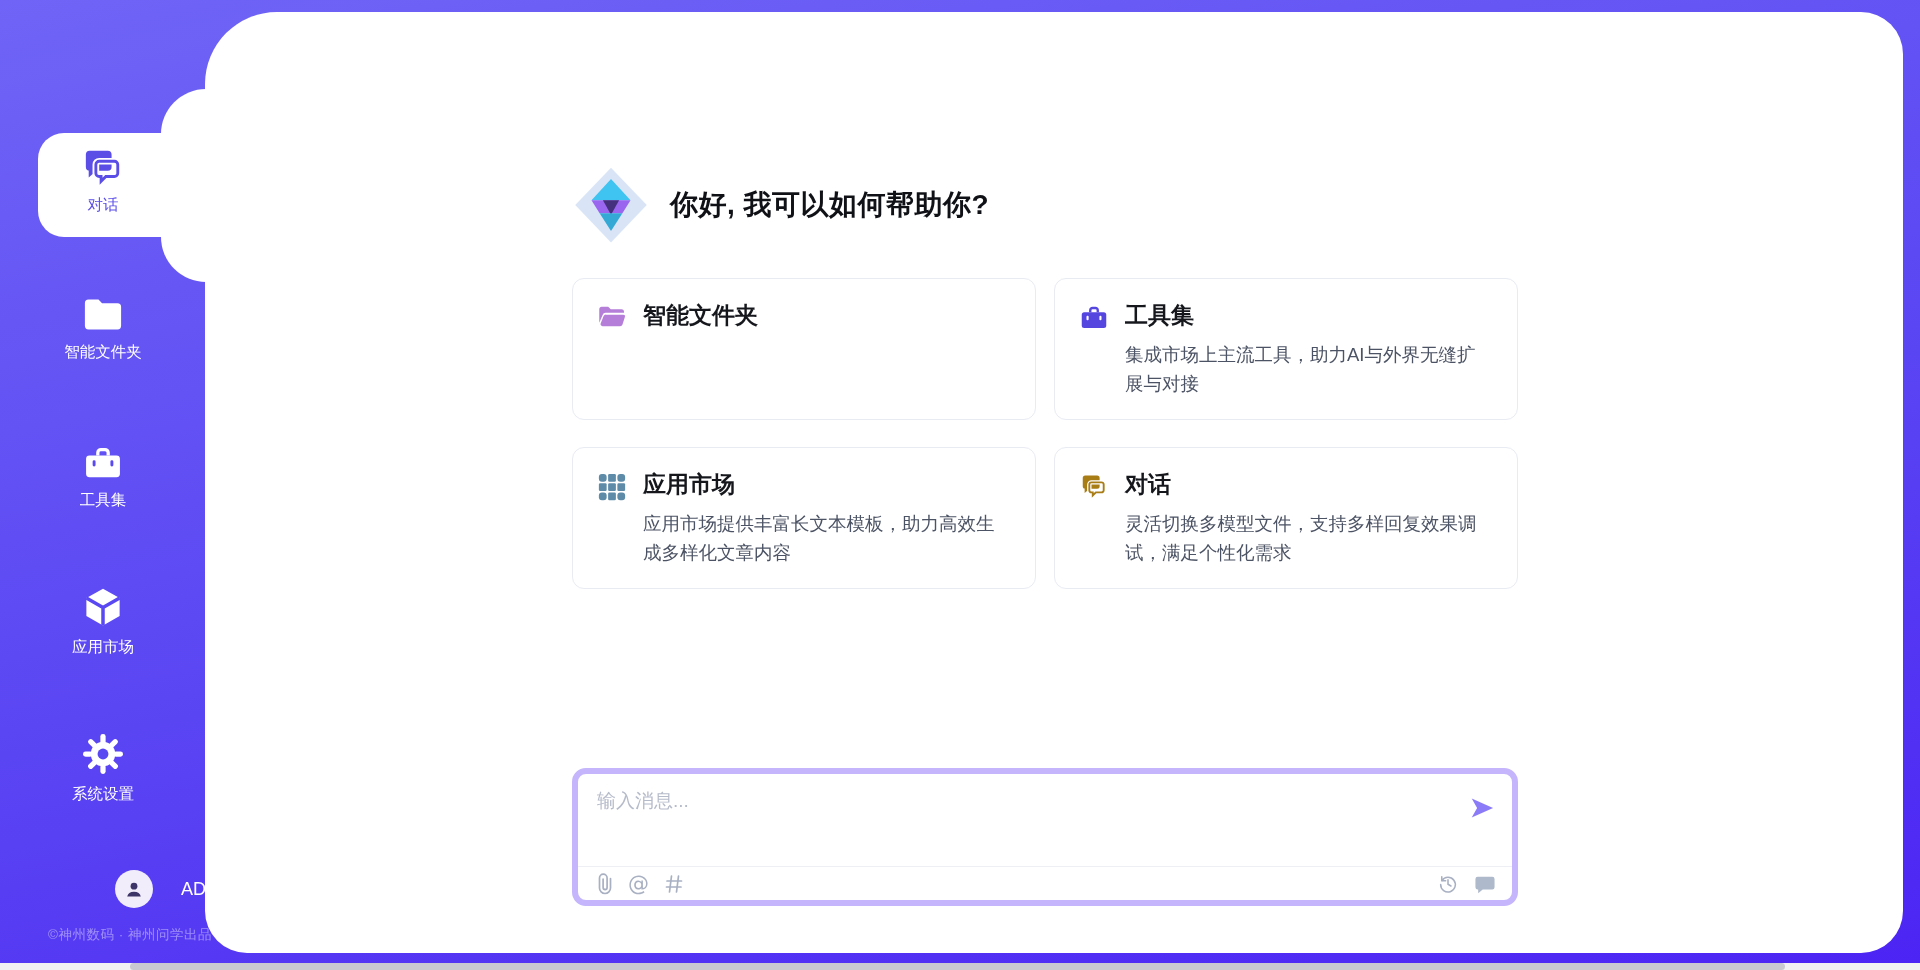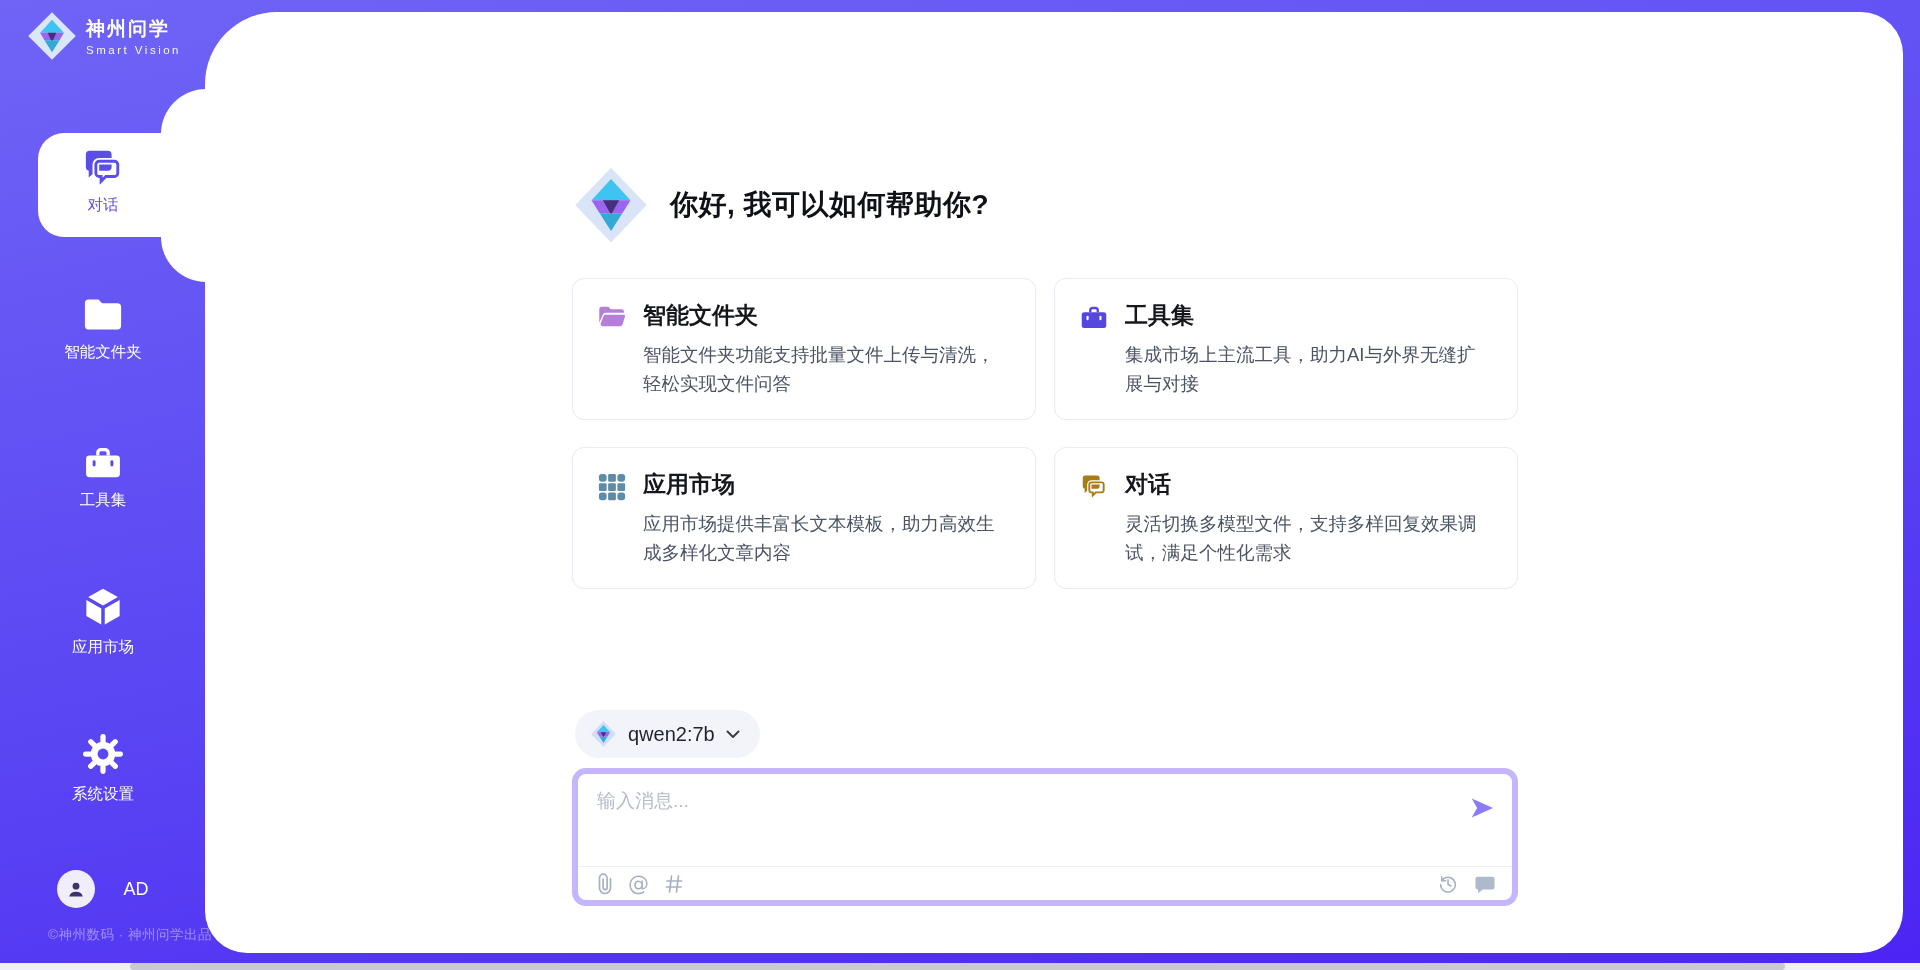--- a/index.html
+++ b/index.html
@@ -34,21 +34,21 @@
   .nav-item { position:absolute; left:0; width:206px; display:flex; flex-direction:column;
     align-items:center; gap:9px; font-size:15.5px; cursor:pointer; color:#fff; }
   .nav-item.active { color:#5b4ee8; }
   .nav-chat    { top:146px; }
   .nav-folder  { top:295px; }
   .nav-tool    { top:443px; }
   .nav-market  { top:586px; }
   .nav-setting { top:733px; }
 
   .user-row { position:absolute; left:0; top:870px; width:206px; display:flex;
-    align-items:center; justify-content:center; gap:28px; cursor:pointer; }
+    align-items:center; justify-content:flex-end; gap:28px; cursor:pointer; }
   .avatar { width:38px; height:38px; border-radius:50%; background:#f2edfb;
     display:flex; align-items:center; justify-content:center; }
   .user-name { font-size:18px; color:#fff; }
 
   .footer-note { position:absolute; left:14px; top:926px; width:190px;
     font-size:13.5px; color:rgba(255,255,255,.42); letter-spacing:.5px; white-space:nowrap;margin-left:34px; }
 
   
   .content { position:absolute; left:367px; top:0; width:946px; height:941px; }
 
@@ -91,33 +91,20 @@
 </head>
 <body>
 
 <div class="main-panel"></div>
 <div class="curve-top"></div>
 <div class="curve-bottom"></div>
 <div class="tab-bg"></div>
 
 <div class="sidebar">
 
-  <div class="brand">
-    <svg width="52" height="52" viewBox="0 0 48 48">
-      <polygon points="24,2 46,24 24,46 2,24" fill="#dbe7f8"></polygon>
-      <polygon points="24,9 35,21 13,21" fill="#3fc3f0"></polygon>
-      <polygon points="13,21 35,21 31,28 17,28" fill="#9a66f0"></polygon>
-      <polygon points="20,21 28,21 24,30" fill="#45307e"></polygon>
-      <polygon points="17,28 31,28 24,39" fill="#35a9d6"></polygon>
-    </svg>
-    <div class="brand-text">
-      <div class="cn">神州问学</div>
-      <div class="en">Smart Vision</div>
-    </div>
-  </div>
 
   <div class="nav-item nav-chat active">
     <svg width="46" height="40" viewBox="0 0 48 42">
       <path d="M6 9 a4 4 0 0 1 4-4 h19 a4 4 0 0 1 4 4 v13 a4 4 0 0 1 -4 4 H17 l-8 7 v-7 h1 a4 4 0 0 1 -4 -4 z" fill="#5b4ee6"></path>
       <path d="M20 16 h16 a3.5 3.5 0 0 1 3.5 3.5 v9 a3.5 3.5 0 0 1 -3.5 3.5 h-9 l-5 5 v-5 h-2 a3.5 3.5 0 0 1 -3.5 -3.5 v-9 a3.5 3.5 0 0 1 3.5 -3.5 z" fill="none" stroke="#ffffff" stroke-width="7"></path>
       <path d="M20 16 h16 a3.5 3.5 0 0 1 3.5 3.5 v9 a3.5 3.5 0 0 1 -3.5 3.5 h-9 l-5 5 v-5 h-2 a3.5 3.5 0 0 1 -3.5 -3.5 v-9 a3.5 3.5 0 0 1 3.5 -3.5 z" fill="none" stroke="#5b4ee6" stroke-width="3"></path>
     </svg>
     <span>对话</span>
   </div>
 
@@ -196,21 +183,20 @@
   <div class="cards">
 
     <div class="card">
       <div class="card-icon">
         <svg width="30" height="26" viewBox="0 0 24 20">
           <path d="M1.8 4.6 a2 2 0 0 1 2-2 h5.2 l2 2 h8.6 a2 2 0 0 1 2 2 v0.8 H6.9 a2.5 2.5 0 0 0 -2.4 1.8 L1.8 15.4 z" fill="#b57fd9"></path>
           <path d="M7.1 8.9 h13.9 a1.4 1.4 0 0 1 1.3 1.8 l-1.9 6 a2 2 0 0 1 -1.9 1.4 H4.4 a1.6 1.6 0 0 1 -1.5 -2.1 l2.3 -5.8 a2 2 0 0 1 1.9 -1.3 z" fill="#b57fd9"></path>
         </svg>
       </div>
       <div class="card-title">智能文件夹</div>
-      <div class="card-desc">智能文件夹功能支持批量文件上传与清洗，轻松实现文件问答</div>
     </div>
 
     <div class="card">
       <div class="card-icon">
         <svg width="30" height="28" viewBox="0 0 24 22">
           <path d="M9 7.2 V5.6 A1.8 1.8 0 0 1 10.8 3.8 h2.4 A1.8 1.8 0 0 1 15 5.6 V7.2" fill="none" stroke="#5646e0" stroke-width="1.9"></path>
           <rect x="2.2" y="7.2" width="19.6" height="12.6" rx="2" fill="#5646e0"></rect>
           <rect x="6" y="10" width="1.7" height="3.6" rx="0.8" fill="#ffffff"></rect>
           <rect x="16.3" y="10" width="1.7" height="3.6" rx="0.8" fill="#ffffff"></rect>
         </svg>
@@ -246,33 +232,20 @@
           <path d="M20 16 h16 a3.5 3.5 0 0 1 3.5 3.5 v9 a3.5 3.5 0 0 1 -3.5 3.5 h-9 l-5 5 v-5 h-2 a3.5 3.5 0 0 1 -3.5 -3.5 v-9 a3.5 3.5 0 0 1 3.5 -3.5 z" fill="none" stroke="#ffffff" stroke-width="7"></path>
           <path d="M20 16 h16 a3.5 3.5 0 0 1 3.5 3.5 v9 a3.5 3.5 0 0 1 -3.5 3.5 h-9 l-5 5 v-5 h-2 a3.5 3.5 0 0 1 -3.5 -3.5 v-9 a3.5 3.5 0 0 1 3.5 -3.5 z" fill="none" stroke="#a97d16" stroke-width="3"></path>
         </svg>
       </div>
       <div class="card-title">对话</div>
       <div class="card-desc">灵活切换多模型文件，支持多样回复效果调试，满足个性化需求</div>
     </div>
 
   </div>
 
-  <div class="model-pill">
-    <svg width="27" height="28" viewBox="0 0 48 50">
-      <polygon points="24,2 46,25 24,48 2,25" fill="#cfe0f6"></polygon>
-      <polygon points="24,9 36,22 12,22" fill="#3fc3f0"></polygon>
-      <polygon points="12,22 36,22 31,30 17,30" fill="#9a66f0"></polygon>
-      <polygon points="19,22 29,22 24,31" fill="#45307e"></polygon>
-      <polygon points="17,30 31,30 24,41" fill="#35a9d6"></polygon>
-    </svg>
-    <span class="model-name">qwen2:7b</span>
-    <svg width="14" height="9" viewBox="0 0 14 9">
-      <path d="M1.5 1.5 L7 7 L12.5 1.5" stroke="#3a3d46" stroke-width="2" fill="none" stroke-linecap="round" stroke-linejoin="round"></path>
-    </svg>
-  </div>
 
   <div class="input-box">
     <input class="msg-input" type="text" placeholder="输入消息..." style="">
     <button class="send-btn">
       <svg width="28" height="28" viewBox="0 0 24 24">
         <path d="M3.2 3.8 L21.5 12 L3.2 20.2 L7.8 12 Z" fill="#8b7bf9"></path>
       </svg>
     </button>
     <div class="input-divider"></div>
     <div class="input-toolbar">

